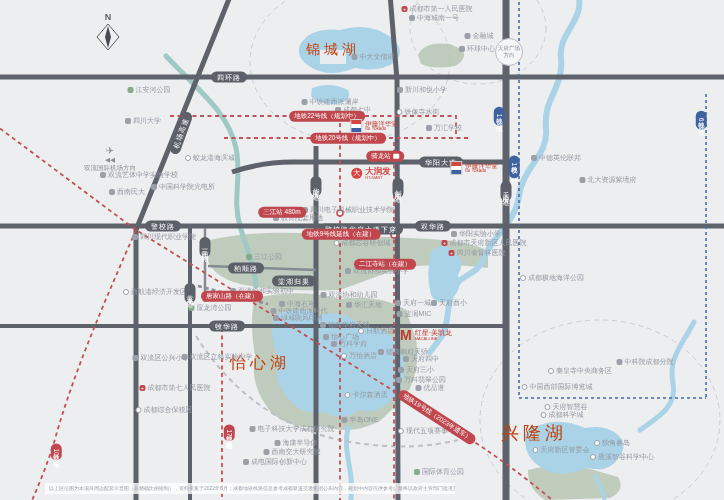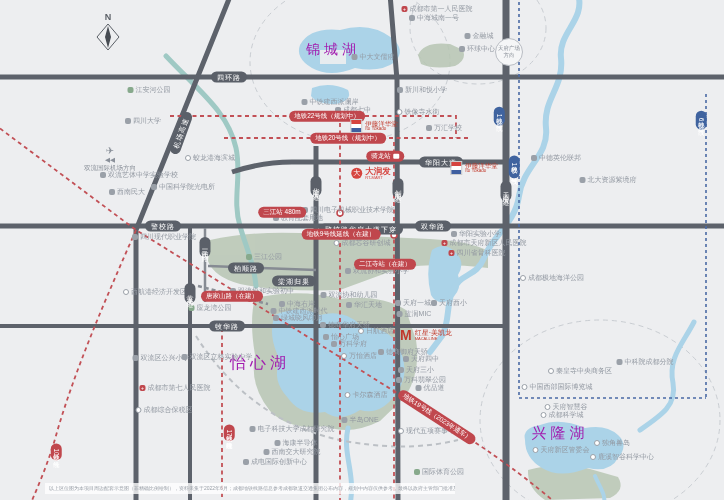--- a/index.html
+++ b/index.html
@@ -19,21 +19,21 @@
        letter-spacing:1px;z-index:7;}
   .badge.v{writing-mode:vertical-rl;padding:6px 2px;letter-spacing:2px;}
   .mbadge{position:absolute;transform:translate(-50%,-50%);background:#c0474d;color:#fff;
        font-size:6.5px;line-height:1;padding:2px 5px;border-radius:6px;white-space:nowrap;z-index:7;
        display:flex;align-items:center;gap:2px;}
   .mbadge.v{writing-mode:vertical-rl;padding:5px 2px;}
   .bbadge{position:absolute;transform:translate(-50%,-50%);background:#3f639f;color:#fff;
        font-size:6.5px;line-height:1;padding:5px 2px;border-radius:6px;white-space:nowrap;z-index:7;
        writing-mode:vertical-rl;letter-spacing:1px;}
   .busic{width:6px;height:5px;background:#fff;border-radius:1px;display:inline-block;}
-  .lake{position:absolute;transform:translate(-50%,-50%);color:#a21caf;letter-spacing:4px;
+  .lake{position:absolute;transform:translate(-50%,-50%);color:#c2410c;letter-spacing:4px;
        z-index:5;white-space:nowrap;}
   .dirc{position:absolute;transform:translate(-50%,-50%);width:28px;height:28px;border-radius:50%;
        background:#f5f6f7;border:1px solid #b9bdc3;color:#8a9099;font-size:5.5px;display:flex;
        align-items:center;justify-content:center;text-align:center;line-height:1.2;z-index:8;padding:2px;box-sizing:border-box;}
   .dirp{position:absolute;transform:translate(-50%,-50%);display:flex;flex-direction:column;
        align-items:center;color:#8a9099;z-index:6;}
   .dirp .plane{font-size:10px;line-height:1;}
   .dirp .txt{font-size:6.5px;white-space:nowrap;}
   .logo{position:absolute;left:205px;top:227px;width:100px;height:34px;background:#2d3c52;
        color:#fff;display:flex;align-items:center;justify-content:center;gap:6px;z-index:9;
@@ -456,21 +456,21 @@
       <span>地铁17号线（在建）</span>
     </div>
     <div class="mbadge v" style="left: 56px; top: 452px; position: absolute;">
       <span>地铁10号线</span>
     </div>
     <div class="bbadge" style="left: 499px; top: 116px; position: absolute;">地铁1号线</div>
     <div class="bbadge" style="left: 514px; top: 167px; position: absolute;">地铁18号线</div>
     <div class="bbadge" style="left: 701px; top: 120px; position: absolute;">地铁6号线</div>
     <div class="lake" style="left: 333px; top: 50px; position: absolute; font-size: 14px;">锦城湖</div>
     <div class="lake" style="left: 260px; top: 363px; position: absolute; font-size: 16px;">怡心湖</div>
-    <div class="lake" style="left: 560px; top: 433px; position: absolute; font-size: 15px;">兴隆湖</div>
+    <div class="lake" style="left: 534px; top: 433px; position: absolute; font-size: 18px;">兴隆湖</div>
     <div class="dirc" style="left: 509px; top: 52px; position: absolute;">天府广场方向</div>
     <div class="dirp" style="left: 110px; top: 159px; position: absolute;">
       <span class="plane">✈</span>
       <span class="txt">◀◀ </span>
       <span class="txt">双流国际机场方向</span>
     </div>
     <div class="yokado" style="left: 374px; top: 126px; position: absolute;">
       <span class="flag"></span>
       <div>
         <span class="t1" style="display: block;">伊藤洋华堂</span>

